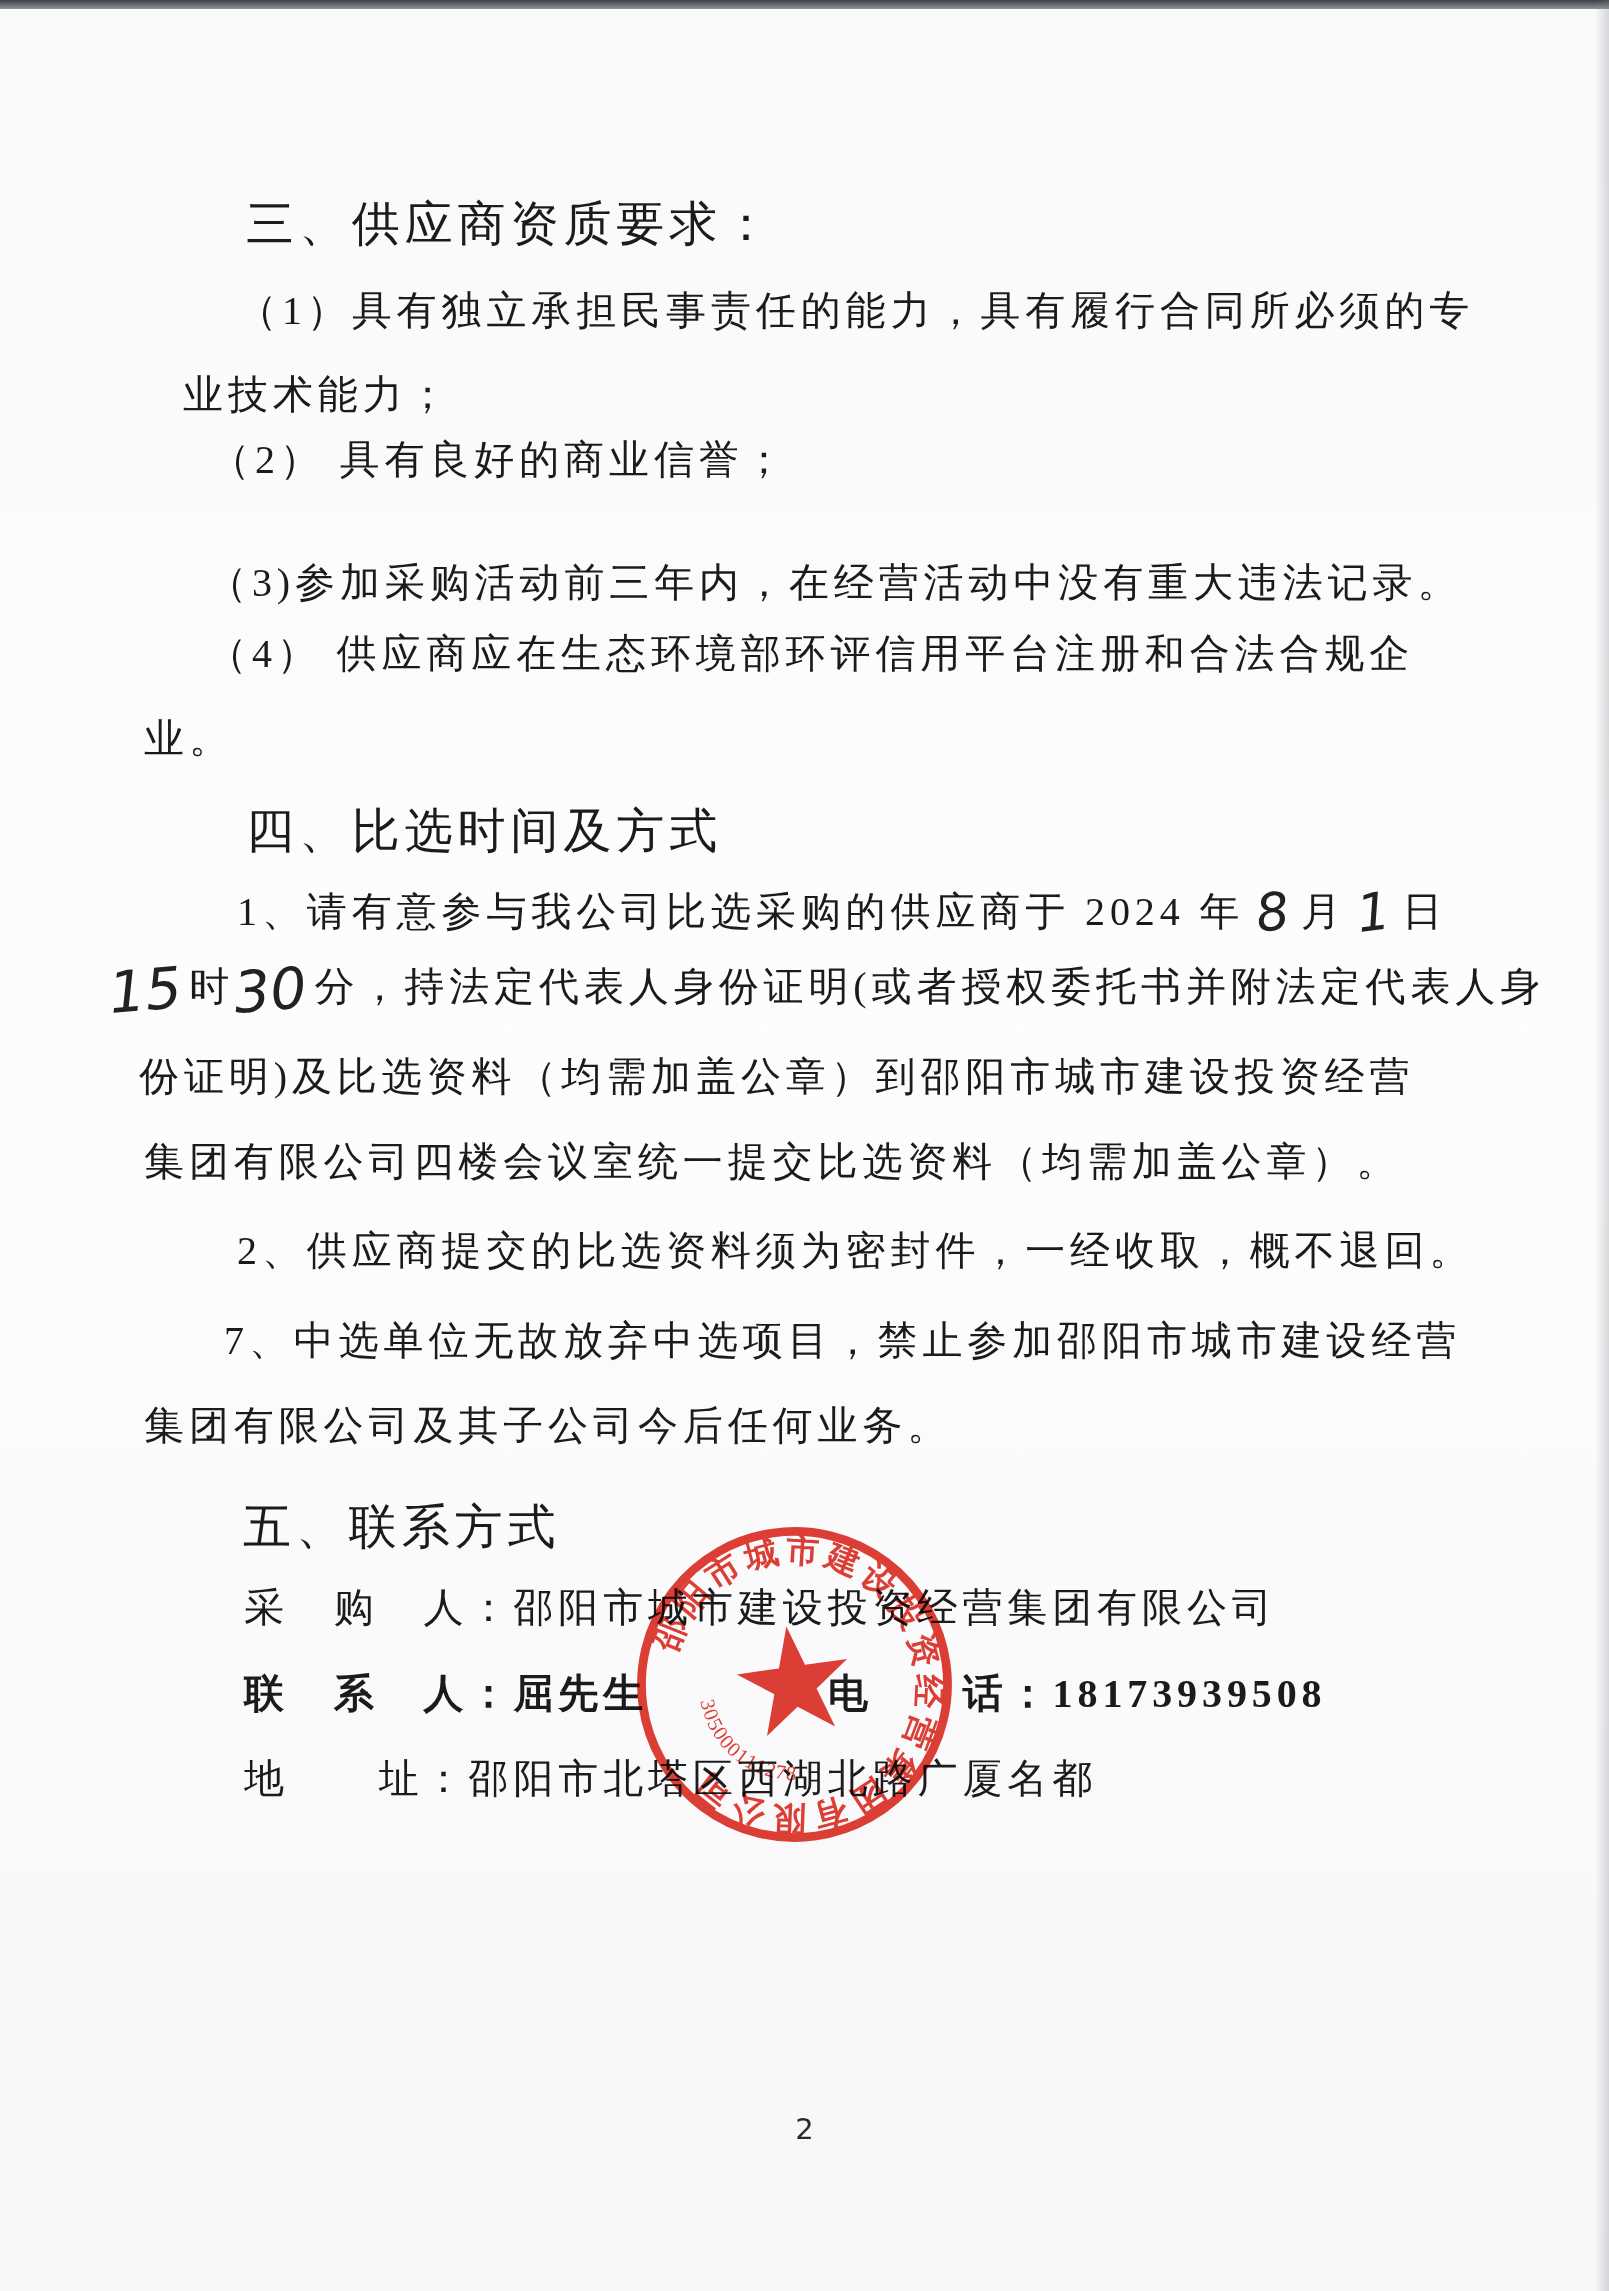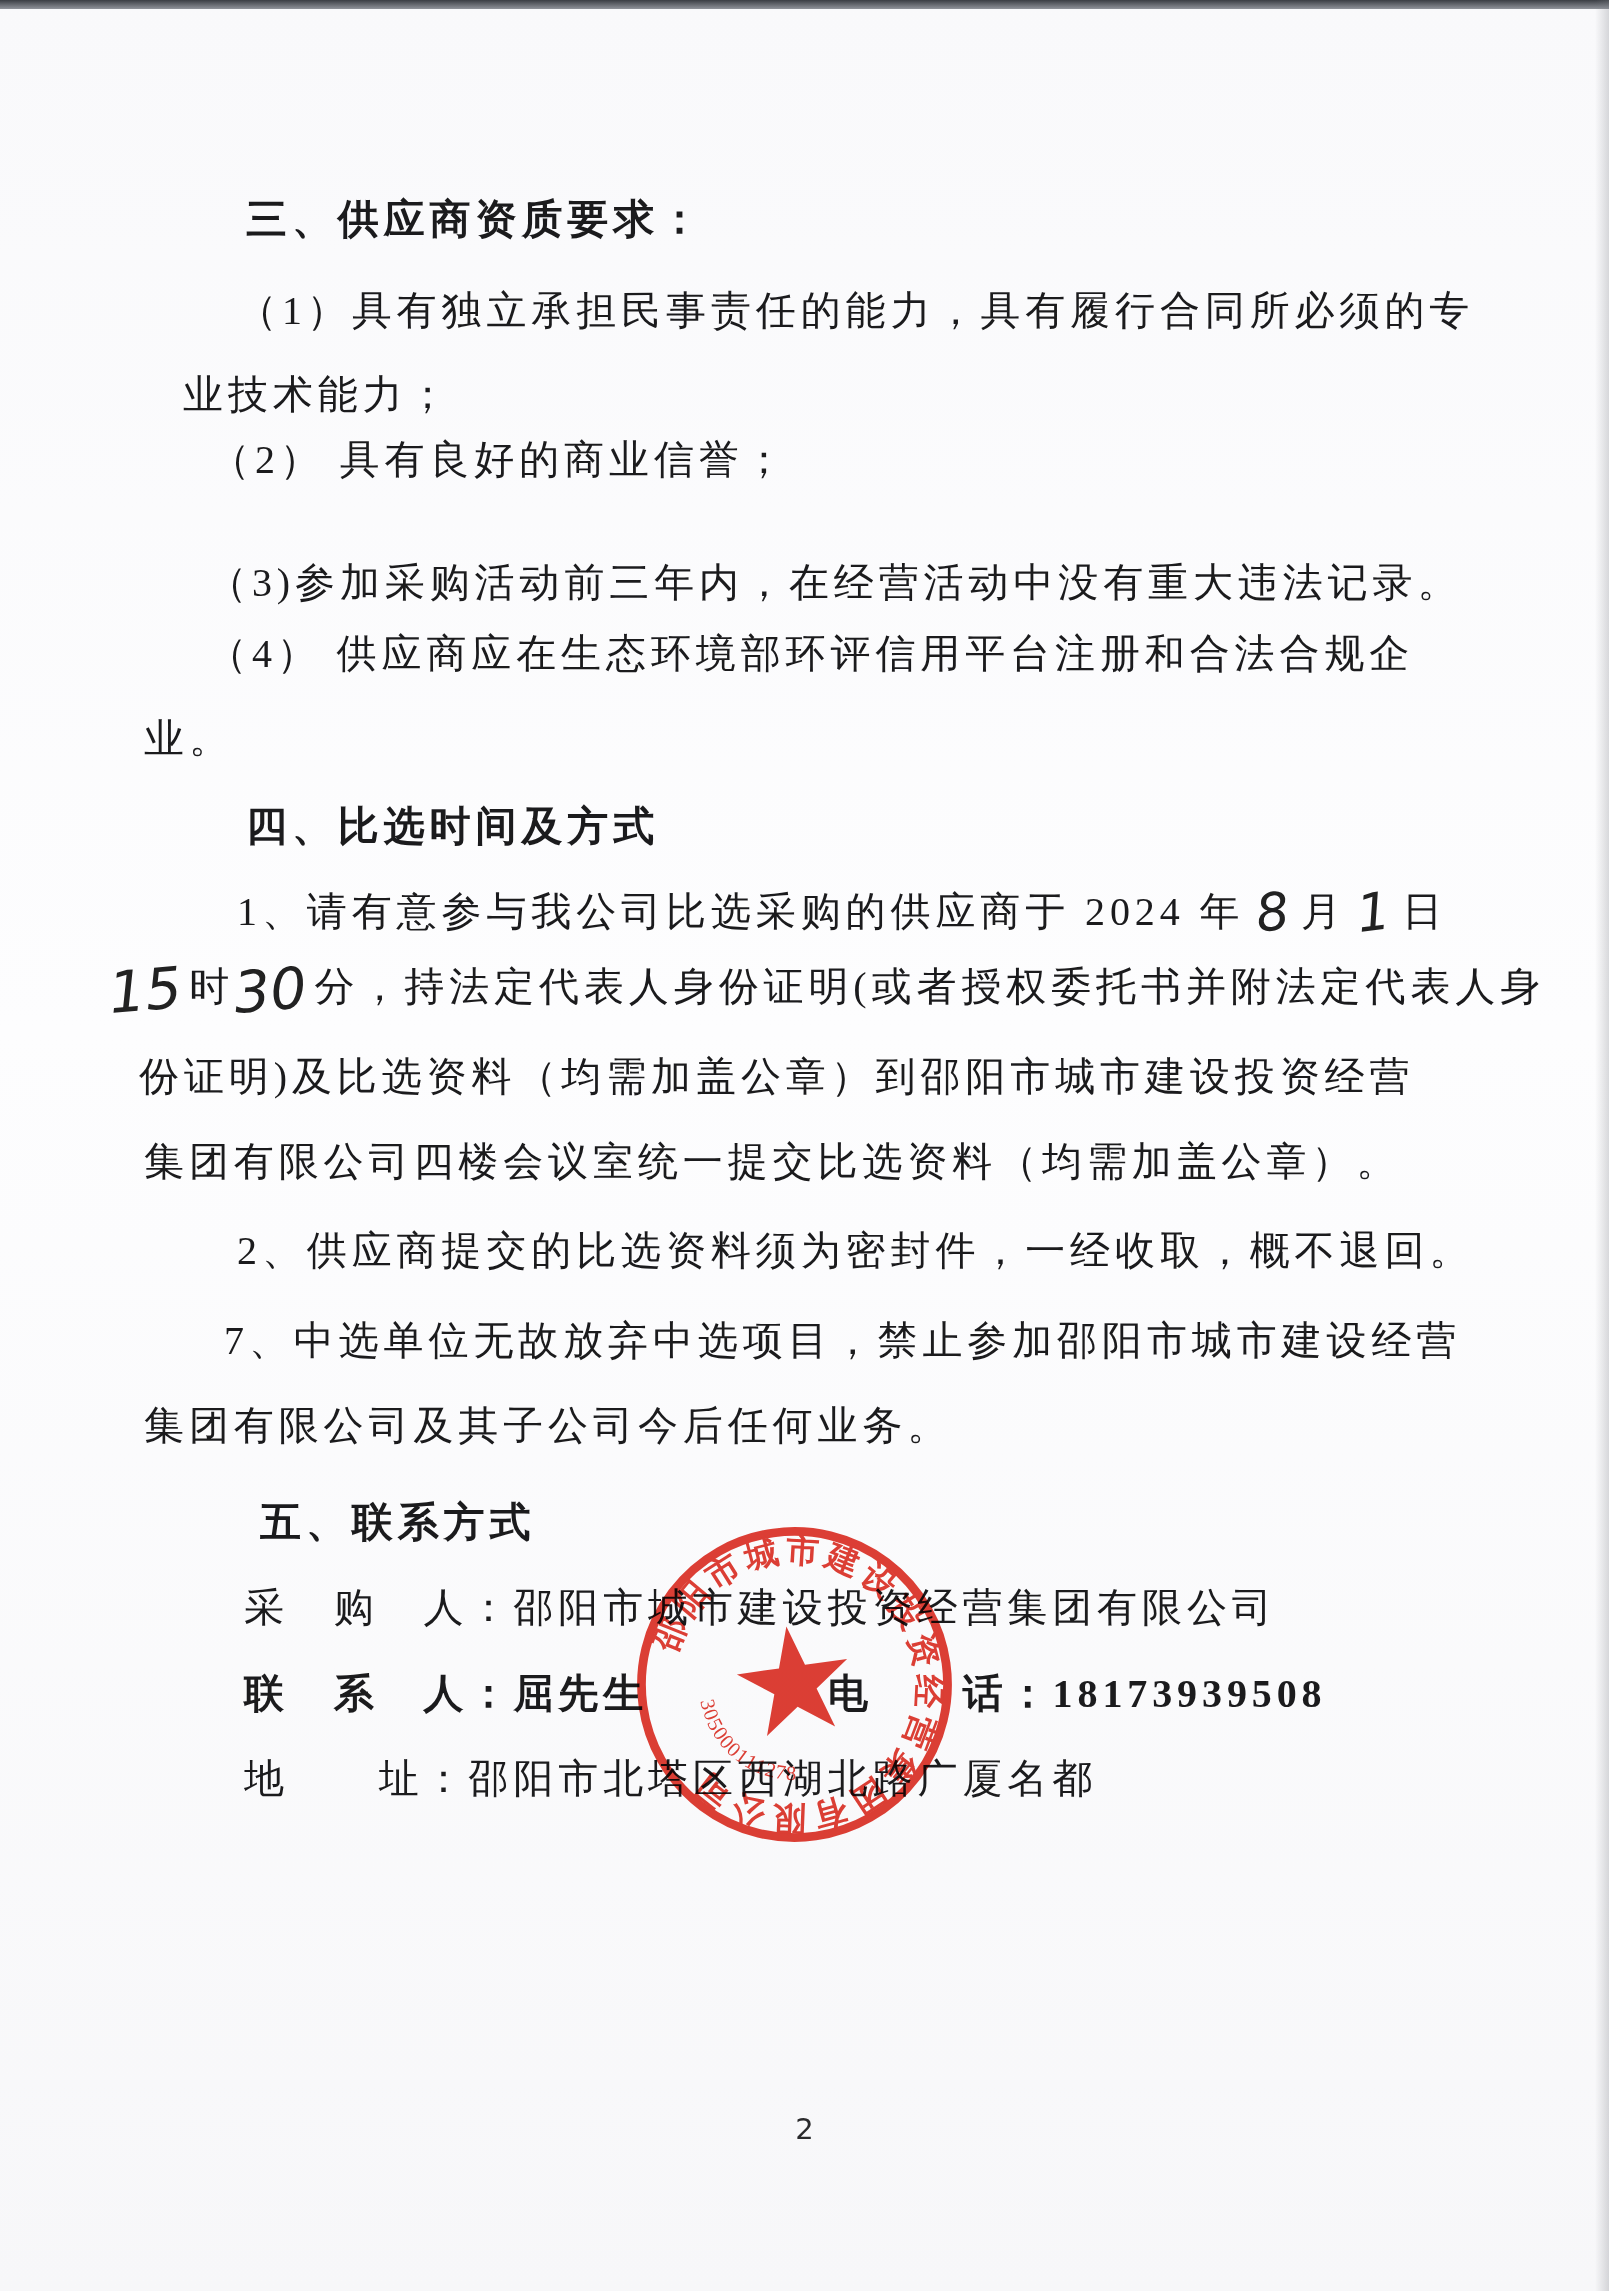--- a/index.html
+++ b/index.html
@@ -7,21 +7,21 @@
     position:relative;width:1609px;height:2292px;overflow:hidden;
     background:linear-gradient(180deg,#f9f9fb 0%,#fdfdfe 45%,#f7f7f9 100%);
     font-family:"Liberation Serif","DejaVu Serif",serif;
     color:#1b1b1d;
   }
   .edge-top{position:absolute;top:0;left:0;width:100%;height:8.8px;
     background:linear-gradient(180deg,#3b3e44,#90939a);}
   .edge-right{position:absolute;top:0;right:0;width:13.7px;height:100%;
     background:linear-gradient(270deg,rgba(120,123,130,.28),rgba(120,123,130,0));}
   .line{position:absolute;font-size:40px;letter-spacing:4.9px;white-space:nowrap;line-height:1.2;}
-  .h{font-weight:bold;font-size:41px;}
+  .h{font-weight:normal;font-size:48px;}
   .hw{font-family:"DejaVu Sans",sans-serif;font-style:italic;font-weight:500;color:#222;}
   .hw-md{font-size:52px;display:inline-block;transform:rotate(-7deg);line-height:1;
     vertical-align:-4.9px;margin:0 11.7px;letter-spacing:0;}
   .hw-time{font-size:57px;display:inline-block;transform:rotate(-5deg);line-height:1;
     vertical-align:-9.8px;margin-right:7.8px;letter-spacing:0;}
   .gap-phone{margin-left:180px;}
   .seal{position:absolute;left:622px;top:1512px;width:345px;height:345px;
     opacity:.9;mix-blend-mode:multiply;pointer-events:none;}
   .seal text{fill:#dd2a1f;font-family:"Liberation Serif","DejaVu Serif",serif;}
   .page-num{position:absolute;top:2112px;left:0;width:100%;text-align:center;
@@ -57,21 +57,21 @@
   </div>
 
   <div class="line" style="top:1053px;left:139px;">份证明)及比选资料（均需加盖公章）到邵阳市城市建设投资经营</div>
   <div class="line" style="top:1138px;left:144px;">集团有限公司四楼会议室统一提交比选资料（均需加盖公章）。</div>
 
   <div class="line" style="top:1227px;left:237px;">2、供应商提交的比选资料须为密封件，一经收取，概不退回。</div>
 
   <div class="line" style="top:1317px;left:224px;">7、中选单位无故放弃中选项目，禁止参加邵阳市城市建设经营</div>
   <div class="line" style="top:1402px;left:144px;">集团有限公司及其子公司今后任何业务。</div>
 
-  <div class="line h" style="top:1498px;left:260px;">五、联系方式</div>
+  <div class="line h" style="top:1498px;left:243px;">五、联系方式</div>
 
   <div class="line" style="top:1584px;left:244px;">
     <span>采　购　人：</span><span>邵阳市城市建设投资经营集团有限公司</span>
   </div>
 
   <div class="line" style="top:1670px;left:244px;font-weight:bold;">
     <span>联　系　人：</span><span>屈先生</span><span class="gap-phone">电　　话：</span><span>18173939508</span>
   </div>
 
   <div class="line" style="top:1755px;left:244px;">

